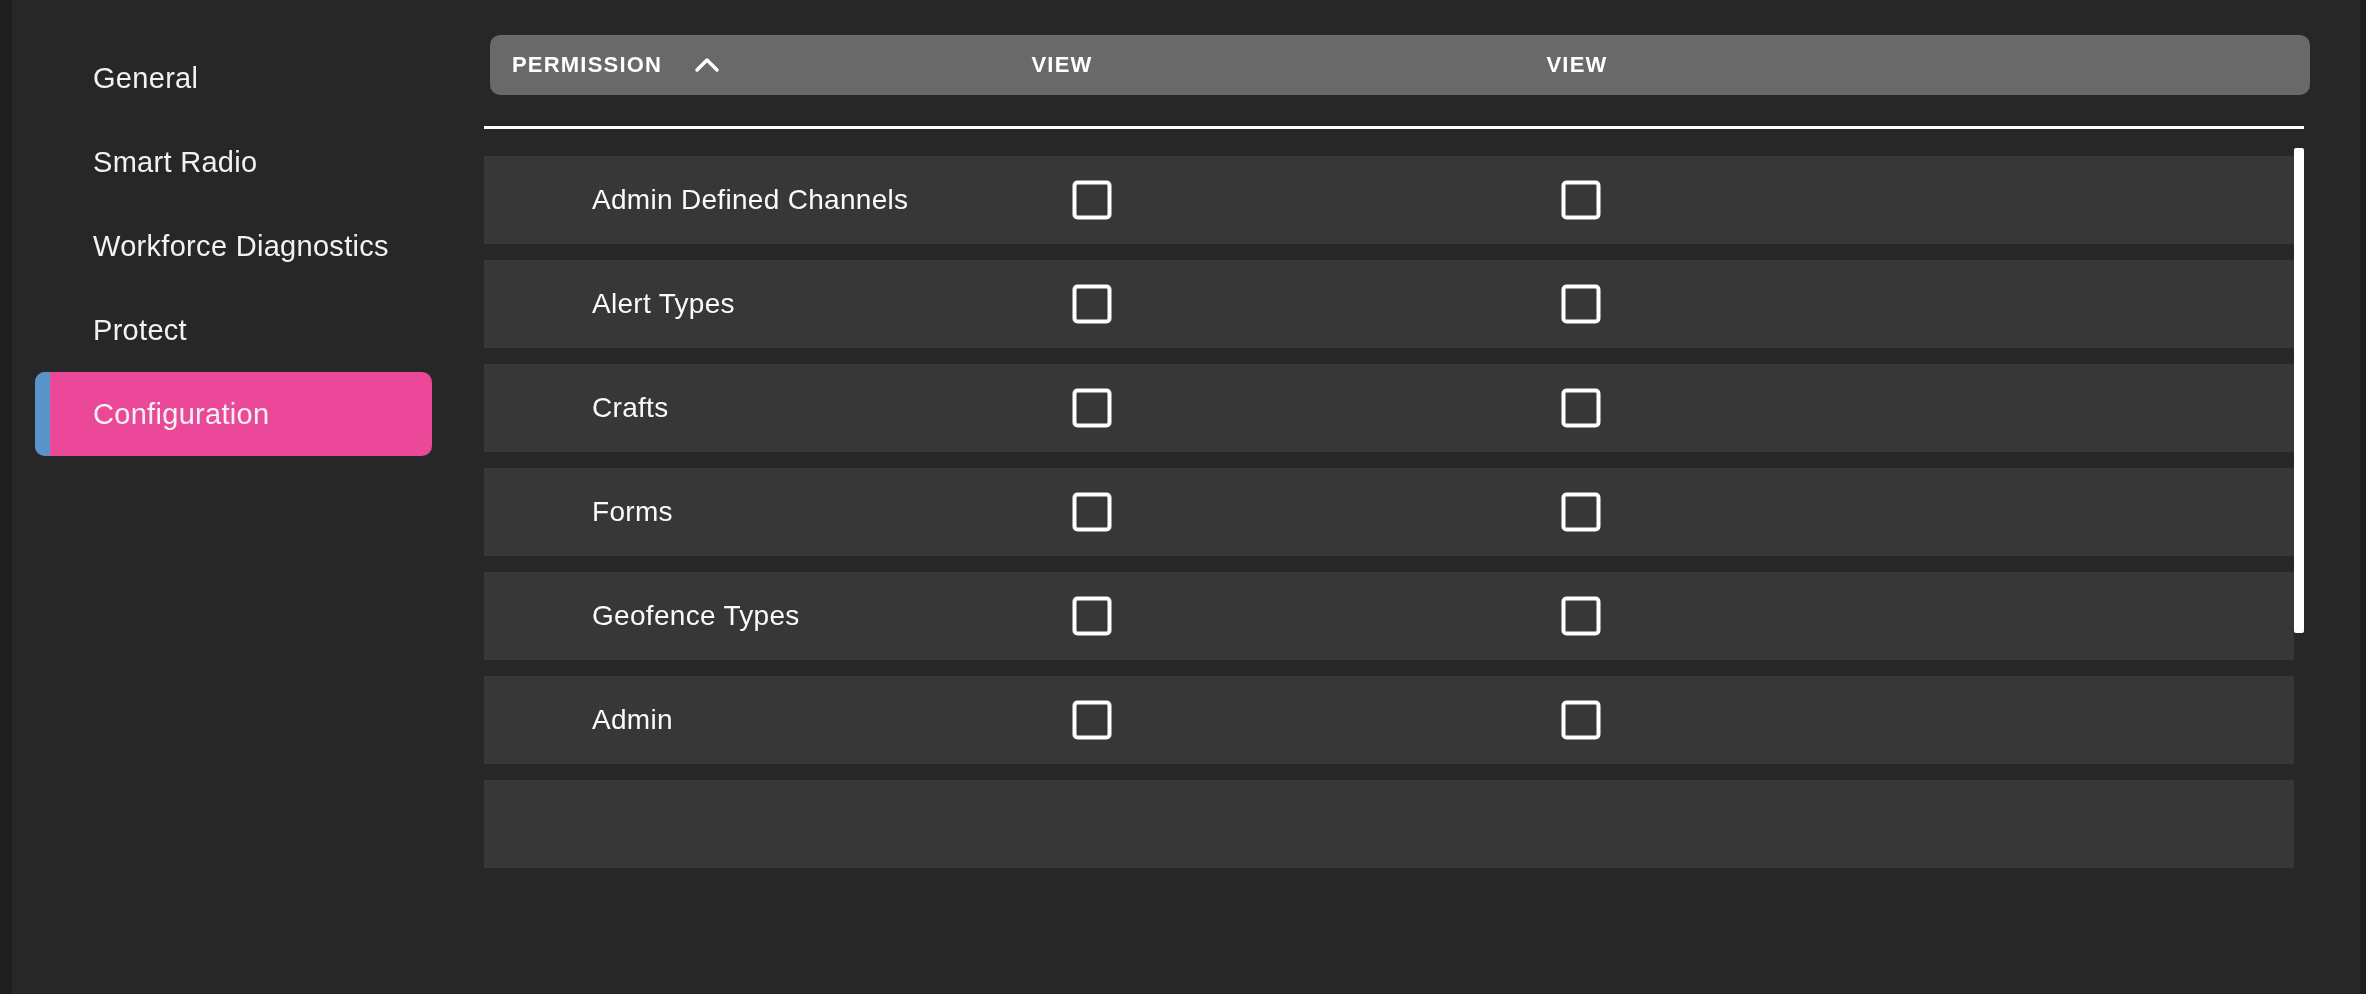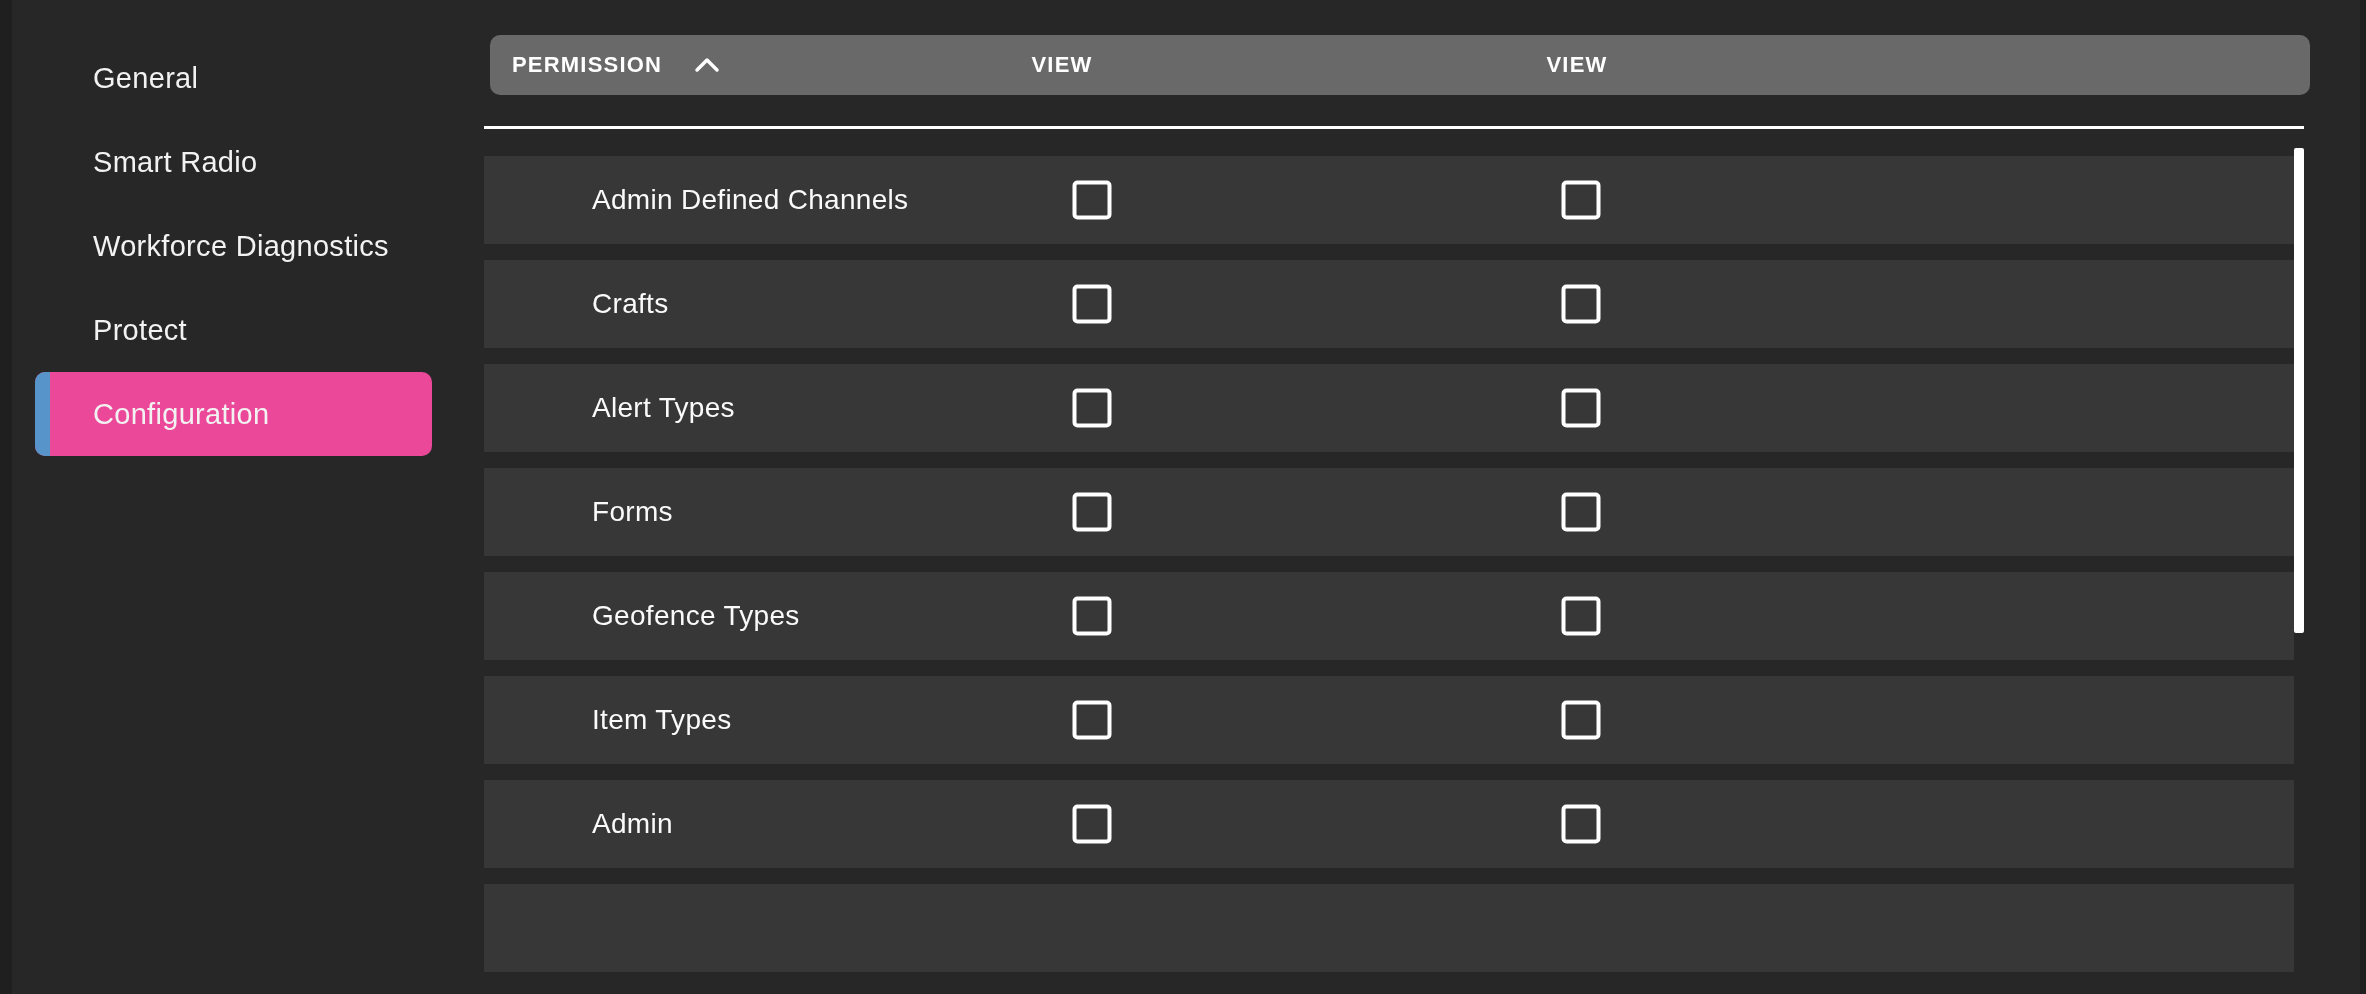--- a/index.html
+++ b/index.html
@@ -158,45 +158,40 @@
 
 <div class="header-divider"></div>
 
 <div class="rows">
   <div class="perm-row">
     <span class="perm-label">Admin Defined Channels</span>
     <span class="checkbox view"></span>
     <span class="checkbox edit"></span>
   </div>
   <div class="perm-row">
+    <span class="perm-label">Alert Types</span>
+    <span class="checkbox view"></span>
+    <span class="checkbox edit"></span>
+  </div>
+  <div class="perm-row">
     <span class="perm-label">Crafts</span>
     <span class="checkbox view"></span>
     <span class="checkbox edit"></span>
   </div>
   <div class="perm-row">
-    <span class="perm-label">Alert Types</span>
-    <span class="checkbox view"></span>
-    <span class="checkbox edit"></span>
-  </div>
-  <div class="perm-row">
     <span class="perm-label">Forms</span>
     <span class="checkbox view"></span>
     <span class="checkbox edit"></span>
   </div>
   <div class="perm-row">
     <span class="perm-label">Geofence Types</span>
     <span class="checkbox view"></span>
     <span class="checkbox edit"></span>
   </div>
   <div class="perm-row">
-    <span class="perm-label">Item Types</span>
-    <span class="checkbox view"></span>
-    <span class="checkbox edit"></span>
-  </div>
-  <div class="perm-row">
     <span class="perm-label">Admin</span>
     <span class="checkbox view"></span>
     <span class="checkbox edit"></span>
   </div>
   <div class="perm-row">
     <span class="perm-label"></span>
 
   </div>
 </div>
 

